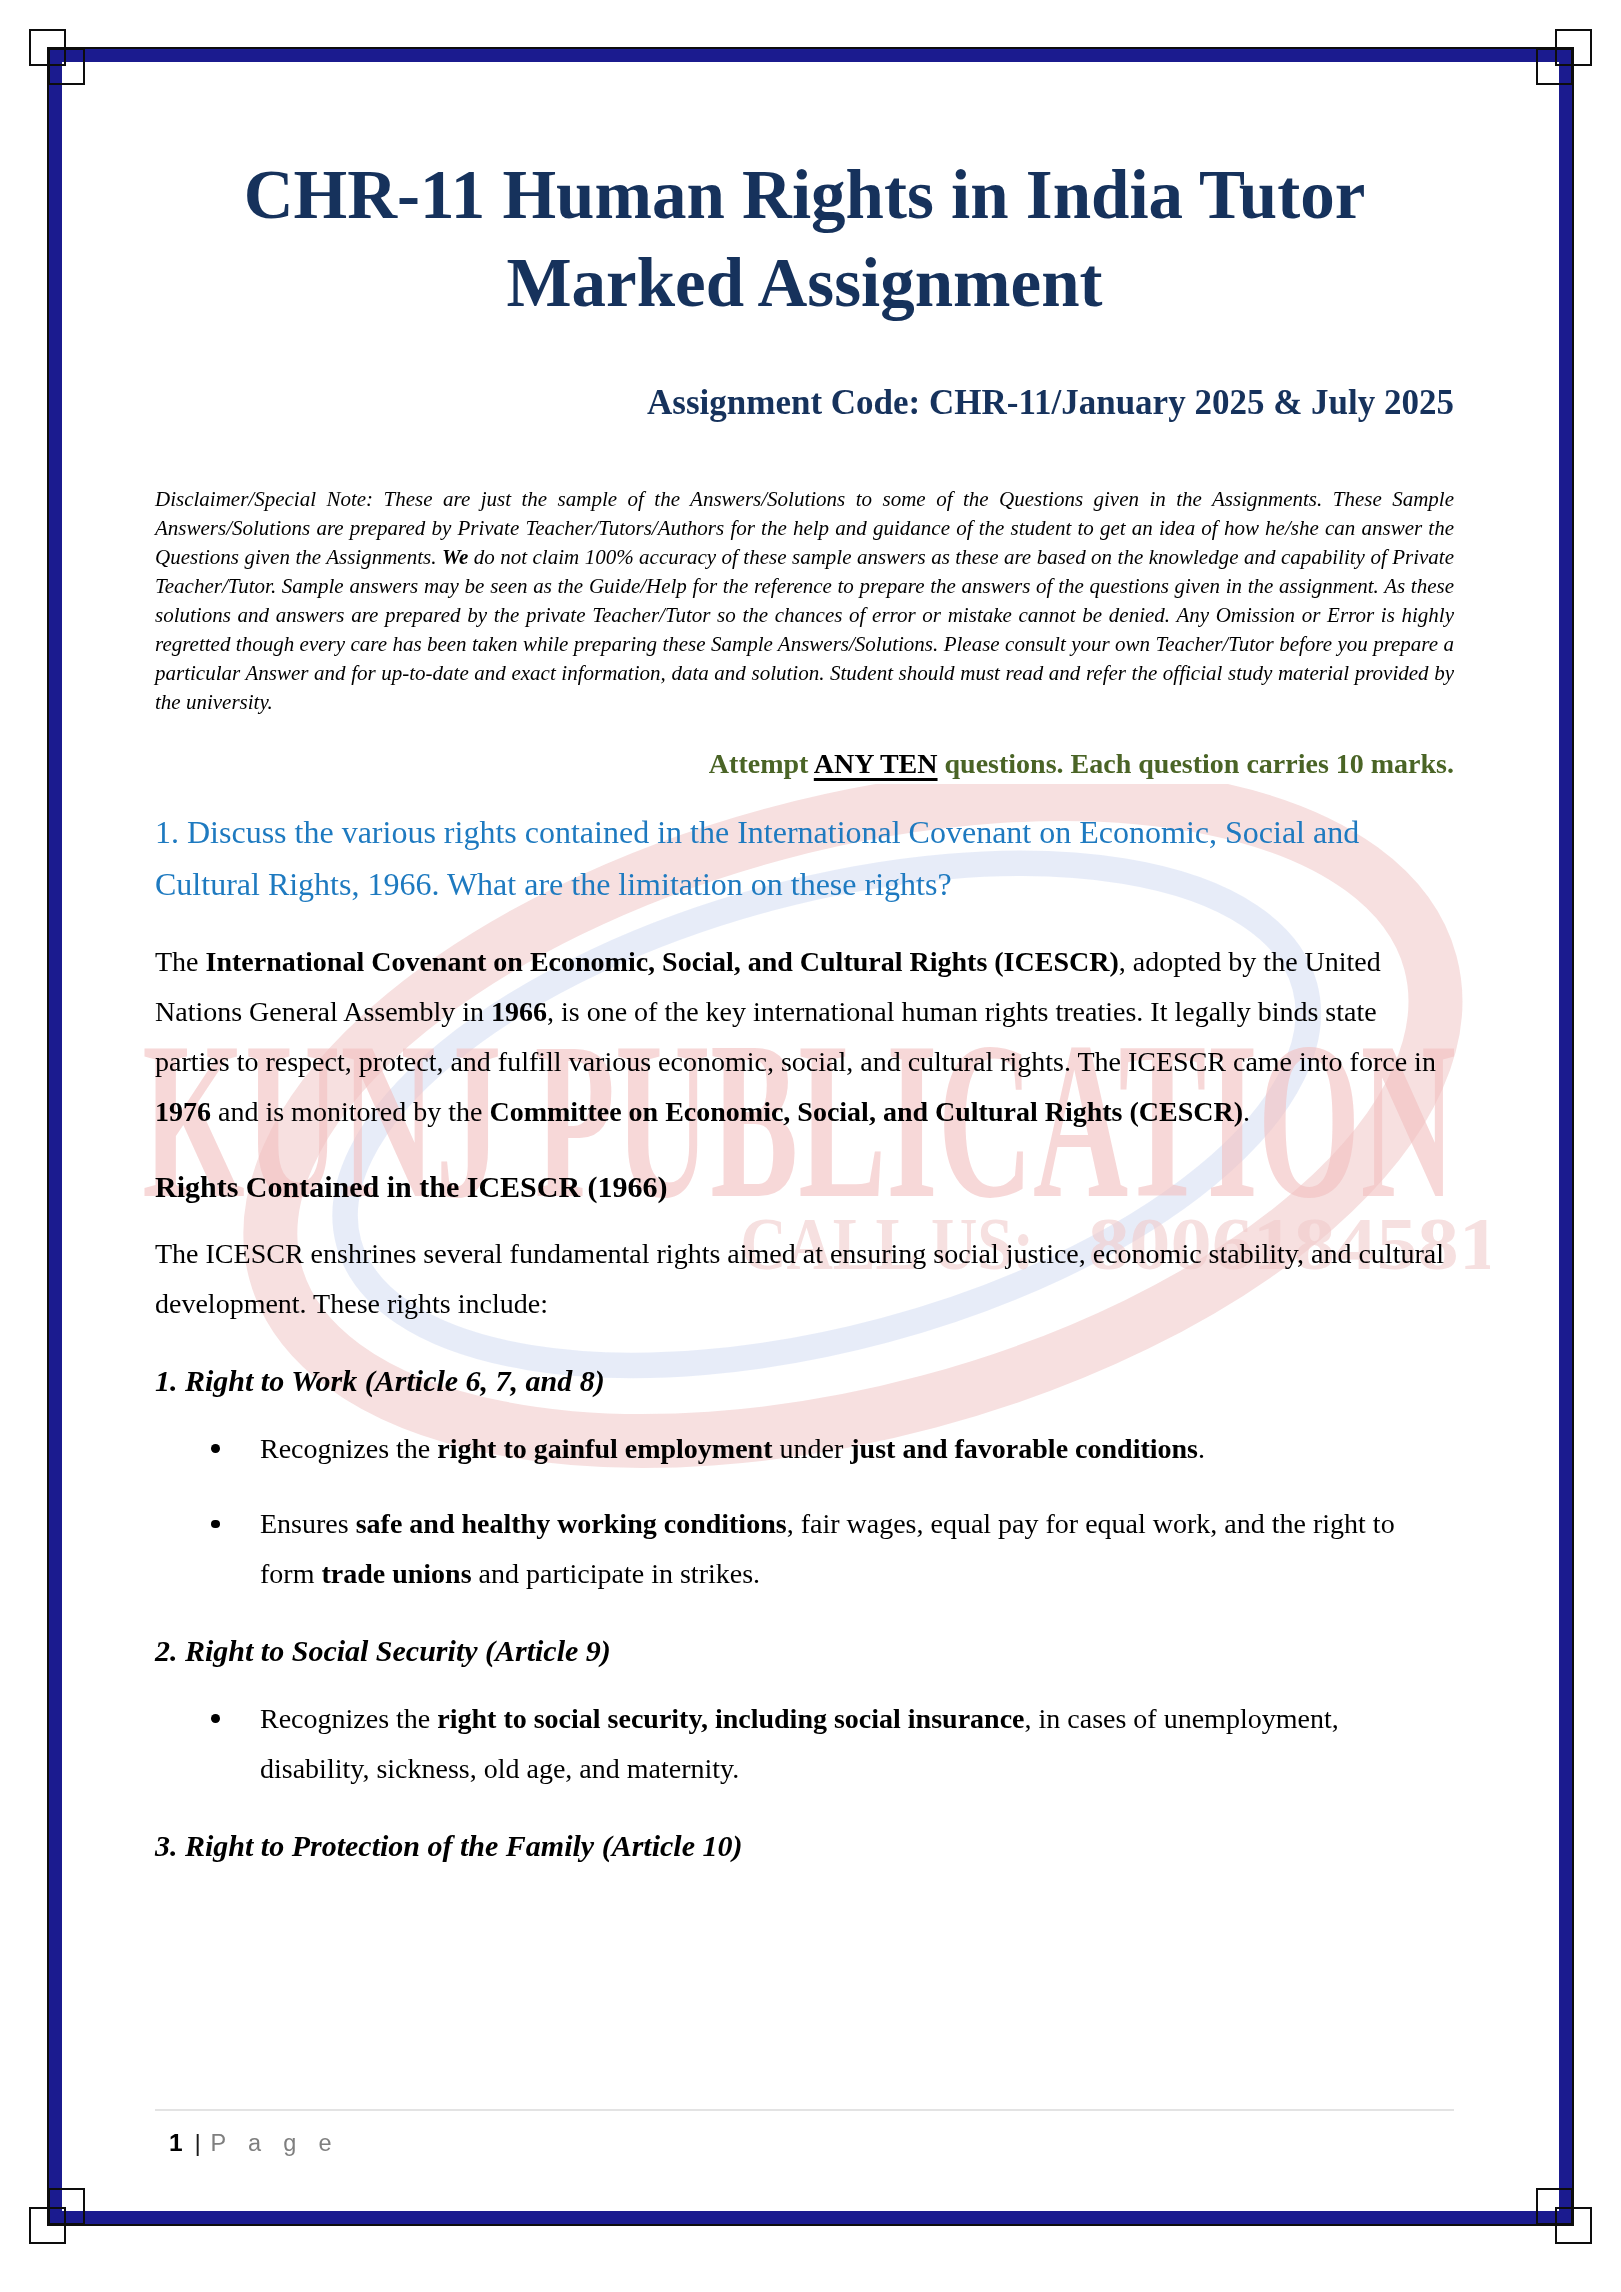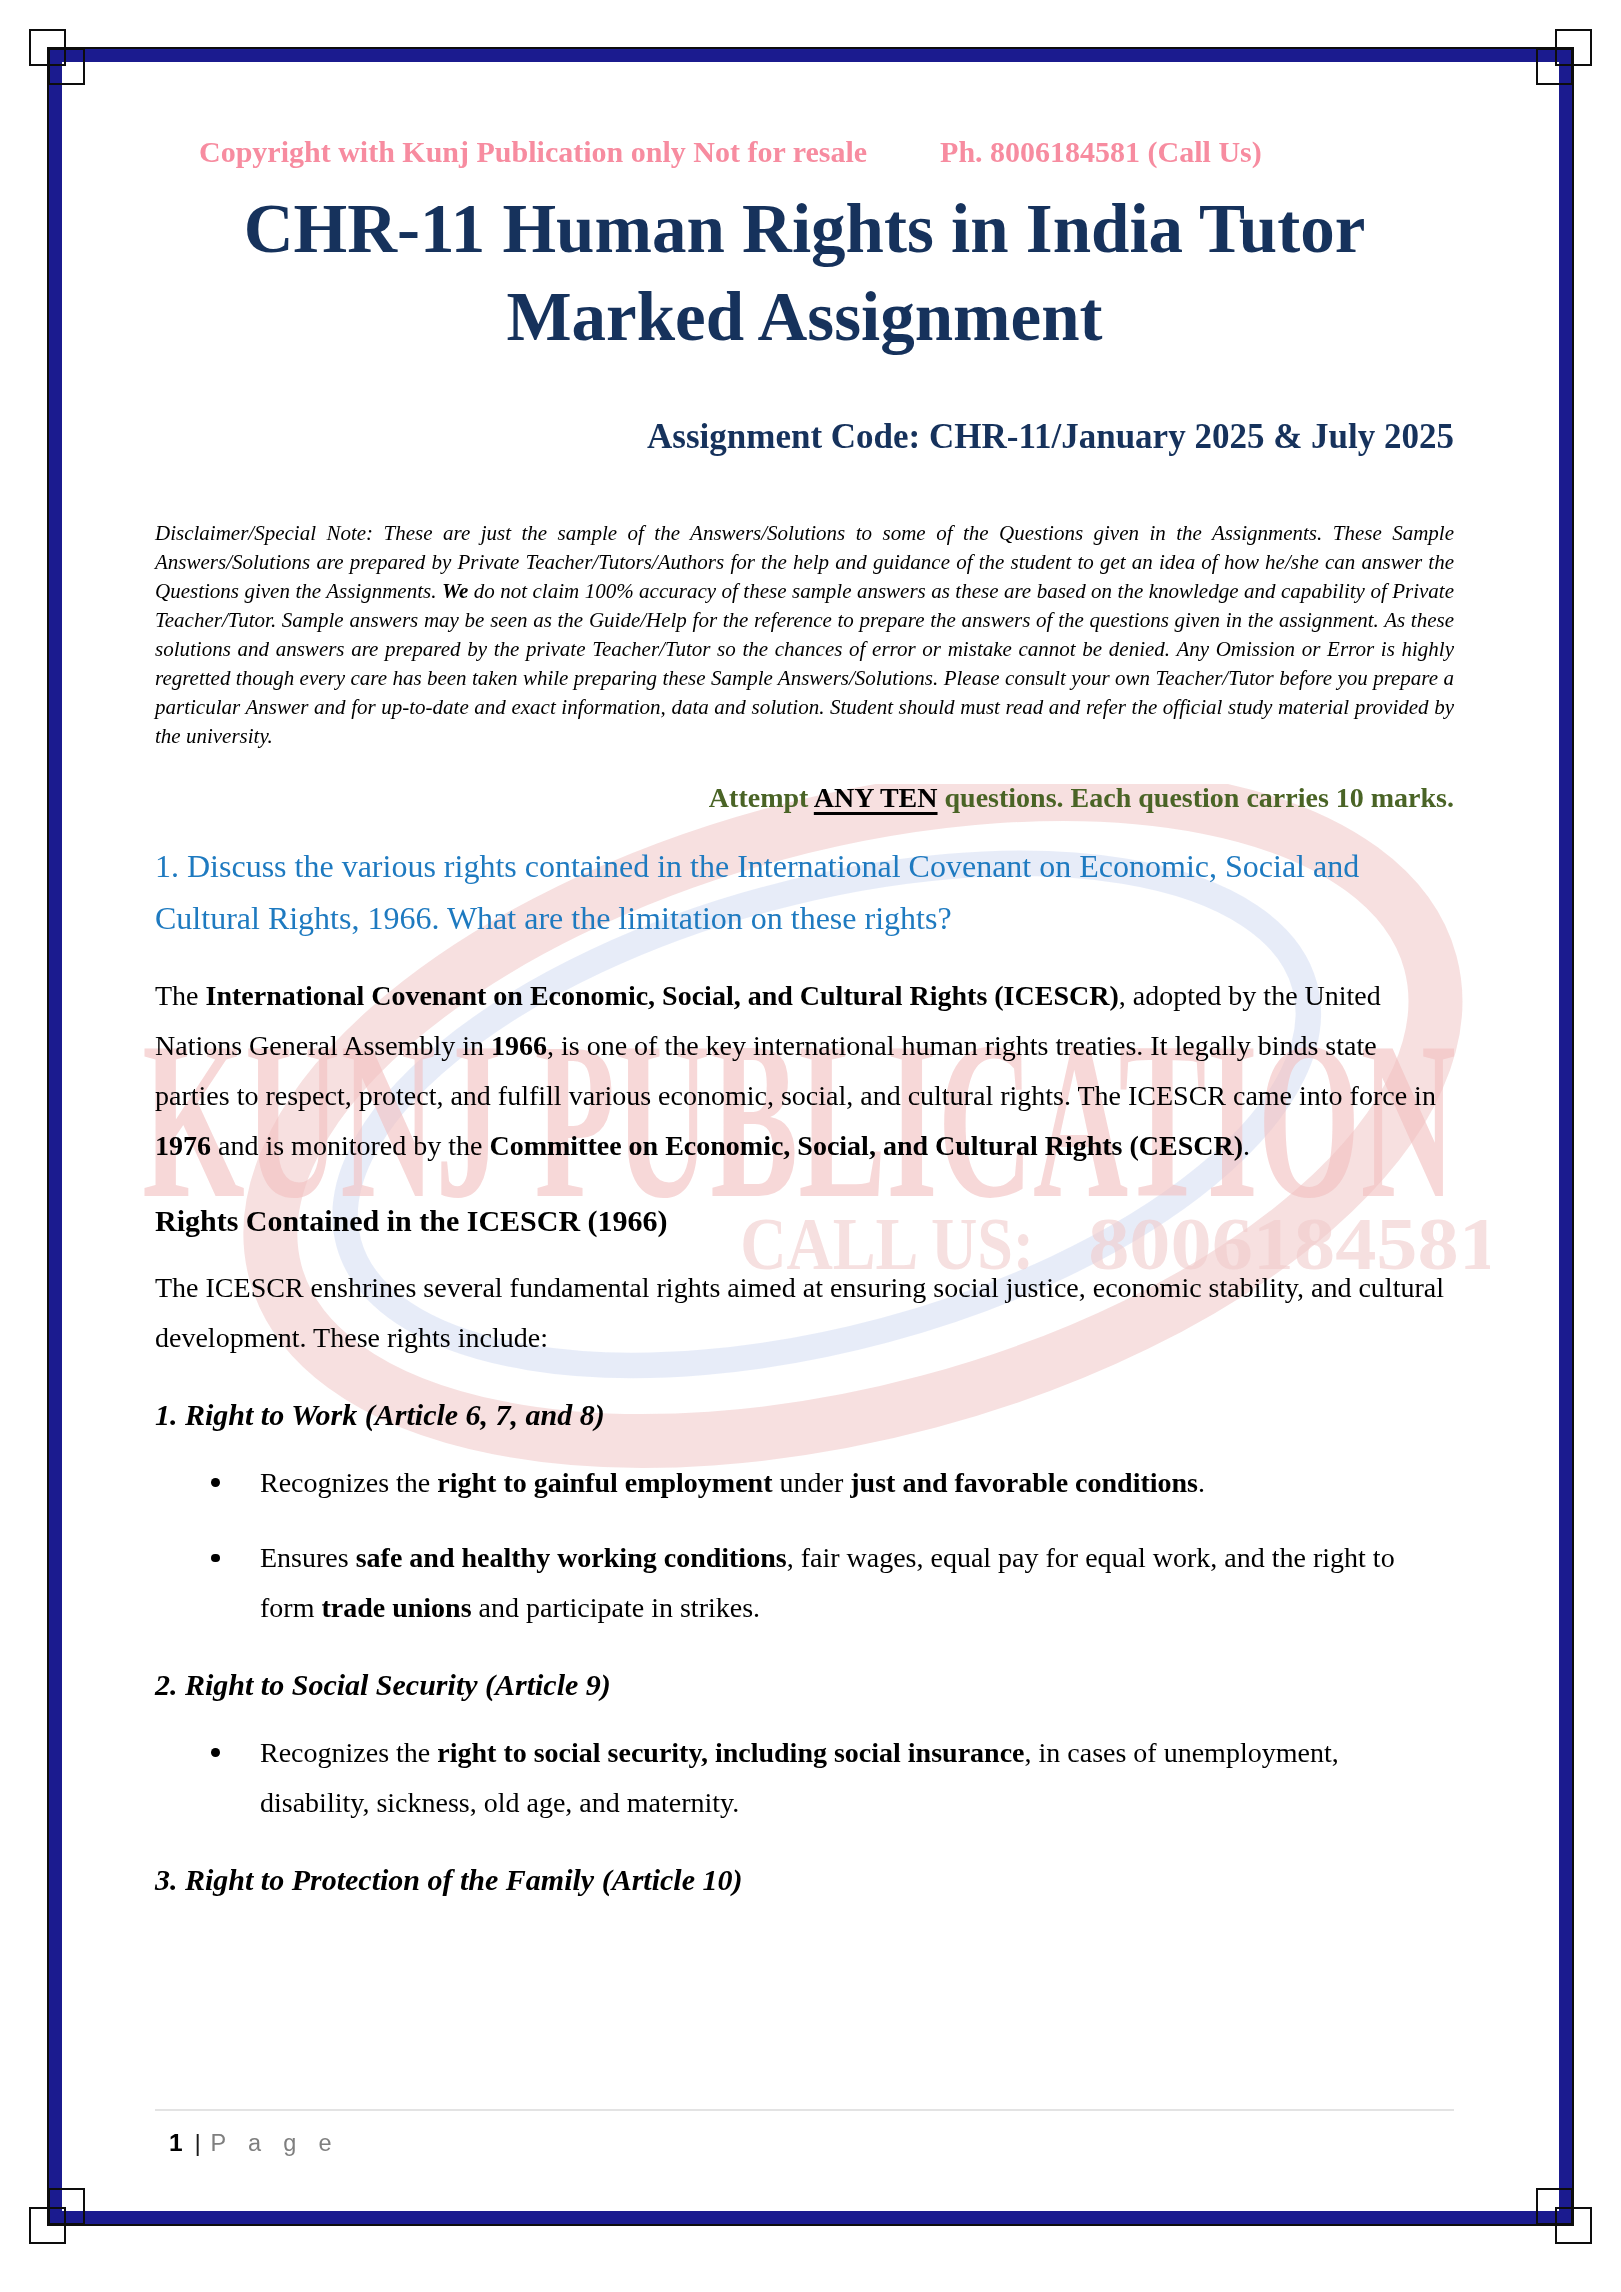--- a/index.html
+++ b/index.html
@@ -110,23 +110,20 @@
       <div class="sq a"></div>
       <div class="sq b"></div>
     </div>
   <div class="corner br">
       <div class="sq a"></div>
       <div class="sq b"></div>
     </div>
 
   <div class="content">
 
-    <div class="copyright">
-      <span>Copyright with Kunj Publication only Not for resale</span><span class="phone">Ph. 8006184581 (Call Us)</span>
-    </div>
 
     <div class="doc-title">
       <div>CHR-11 Human Rights in India Tutor</div>
       <div>Marked Assignment</div>
     </div>
 
     <div class="assign-block">
       <div>Assignment Code: CHR-11/January 2025 &amp; July 2025</div>
     </div>
 

